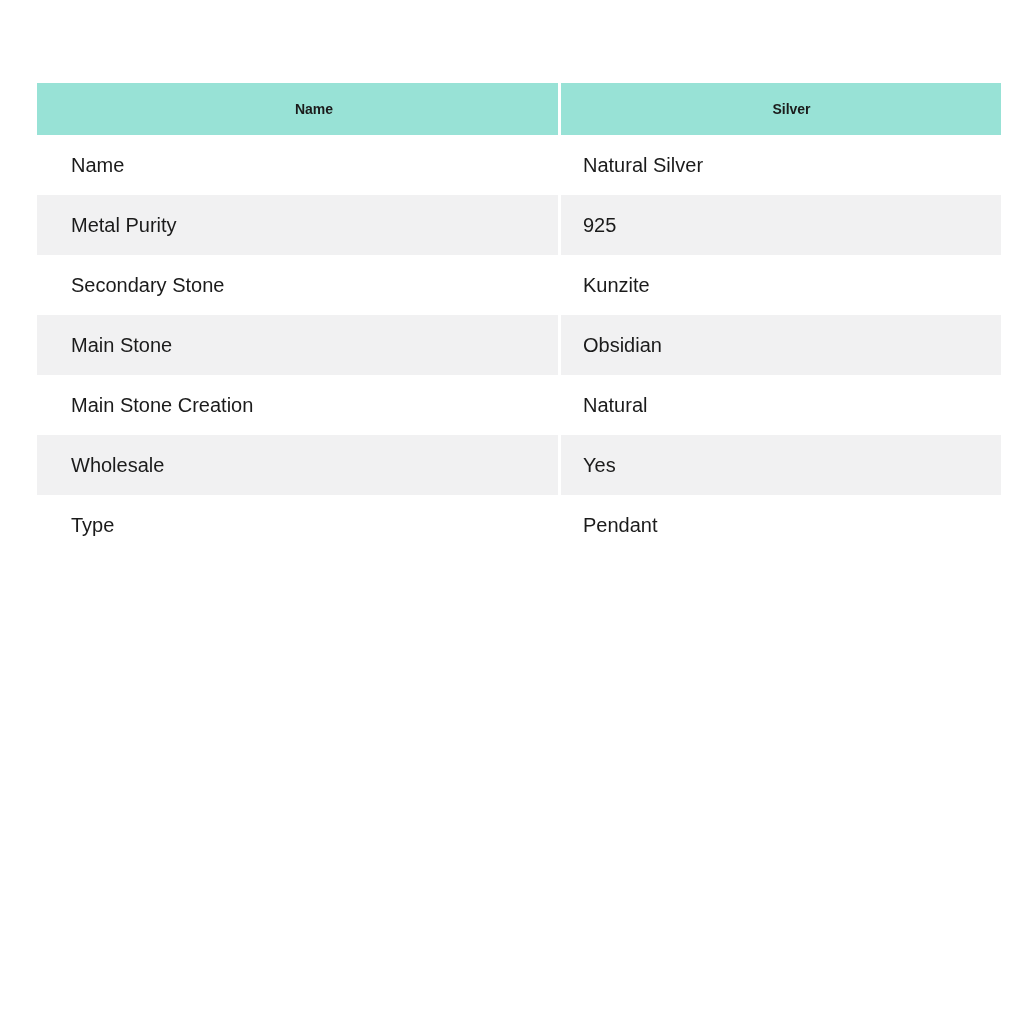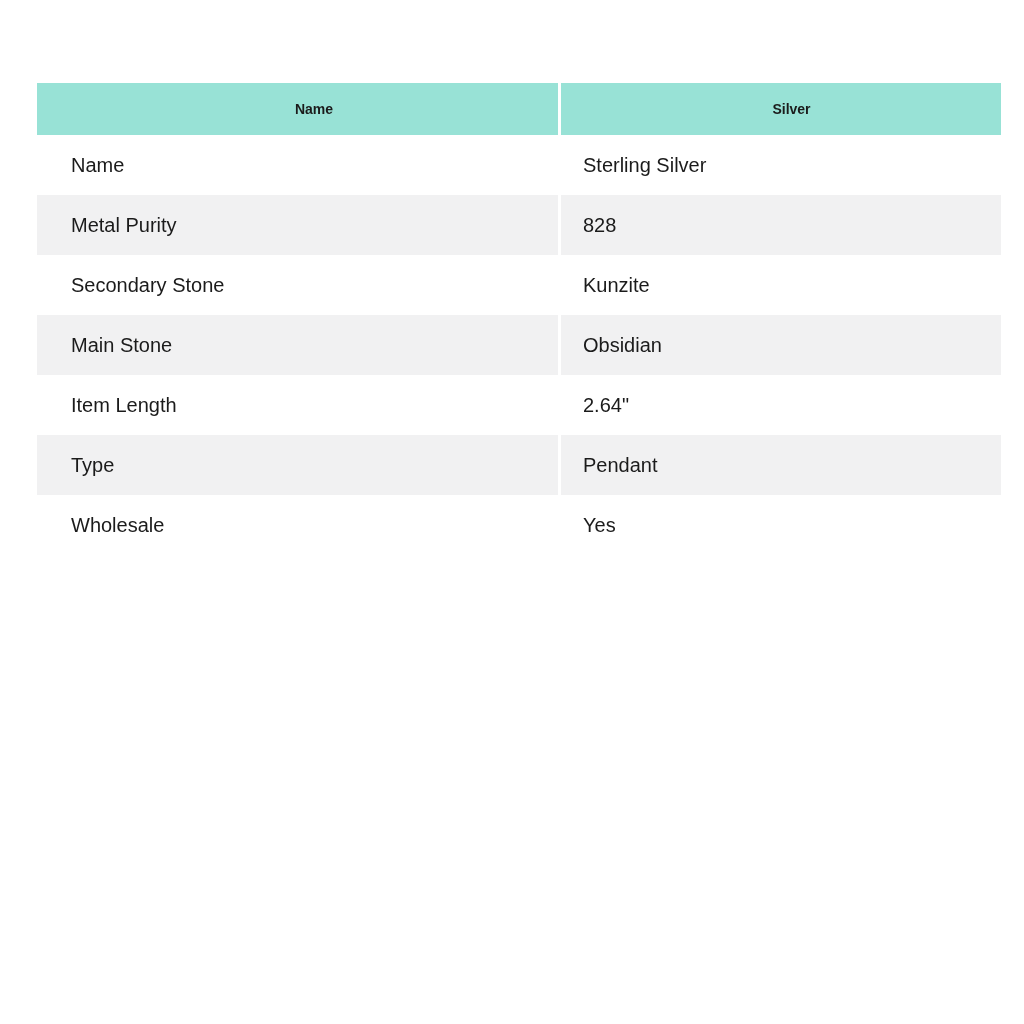--- a/index.html
+++ b/index.html
@@ -60,41 +60,41 @@
   <table class="attr-table">
     <thead>
       <tr>
         <th>Name</th>
         <th>Silver</th>
       </tr>
     </thead>
     <tbody>
         <tr>
           <td>Name</td>
-          <td>Sterling Silver</td>
+          <td>Natural Silver</td>
         </tr>
         <tr>
           <td>Metal Purity</td>
-          <td>828</td>
+          <td>925</td>
         </tr>
         <tr>
           <td>Secondary Stone</td>
           <td>Kunzite</td>
         </tr>
         <tr>
           <td>Main Stone</td>
           <td>Obsidian</td>
         </tr>
         <tr>
-          <td>Item Length</td>
-          <td>2.64"</td>
+          <td>Main Stone Creation</td>
+          <td>Natural</td>
+        </tr>
+        <tr>
+          <td>Wholesale</td>
+          <td>Yes</td>
         </tr>
         <tr>
           <td>Type</td>
           <td>Pendant</td>
-        </tr>
-        <tr>
-          <td>Wholesale</td>
-          <td>Yes</td>
         </tr>
       </tbody>
   </table>
 </div>
 
 </body></html>

